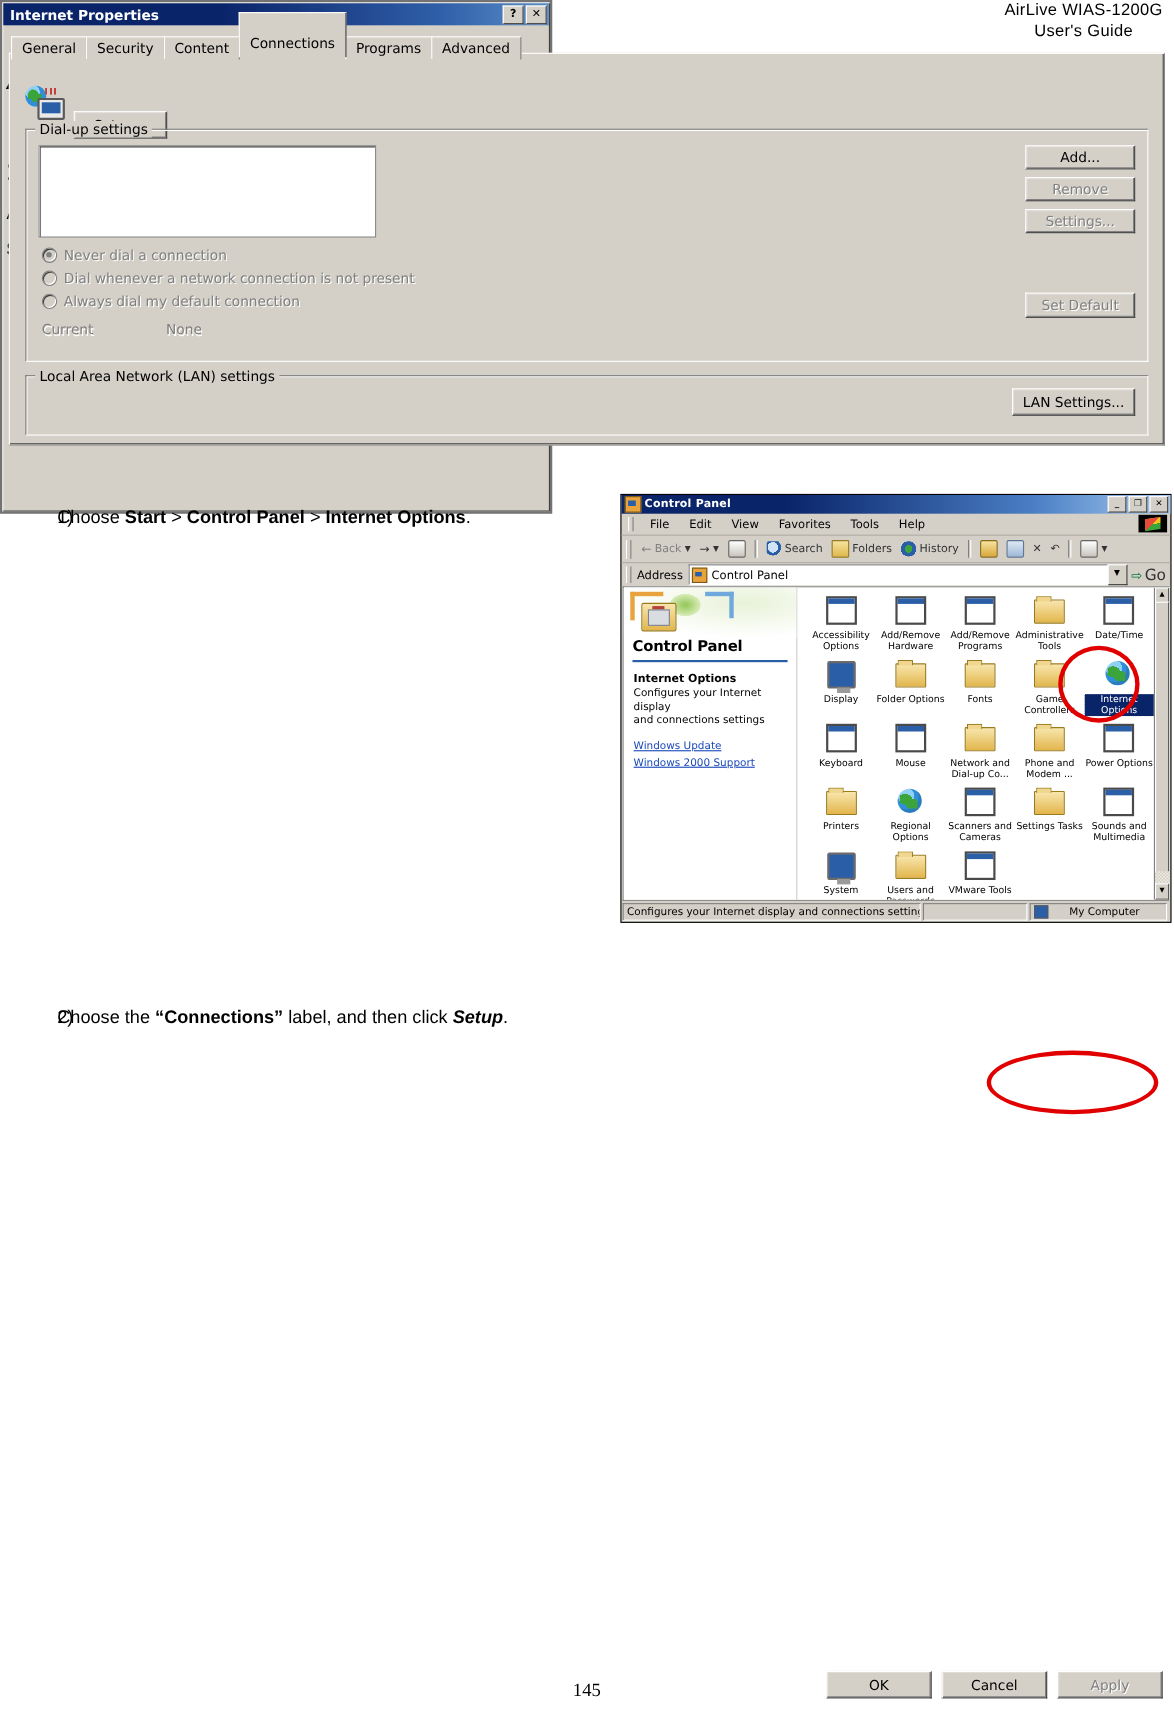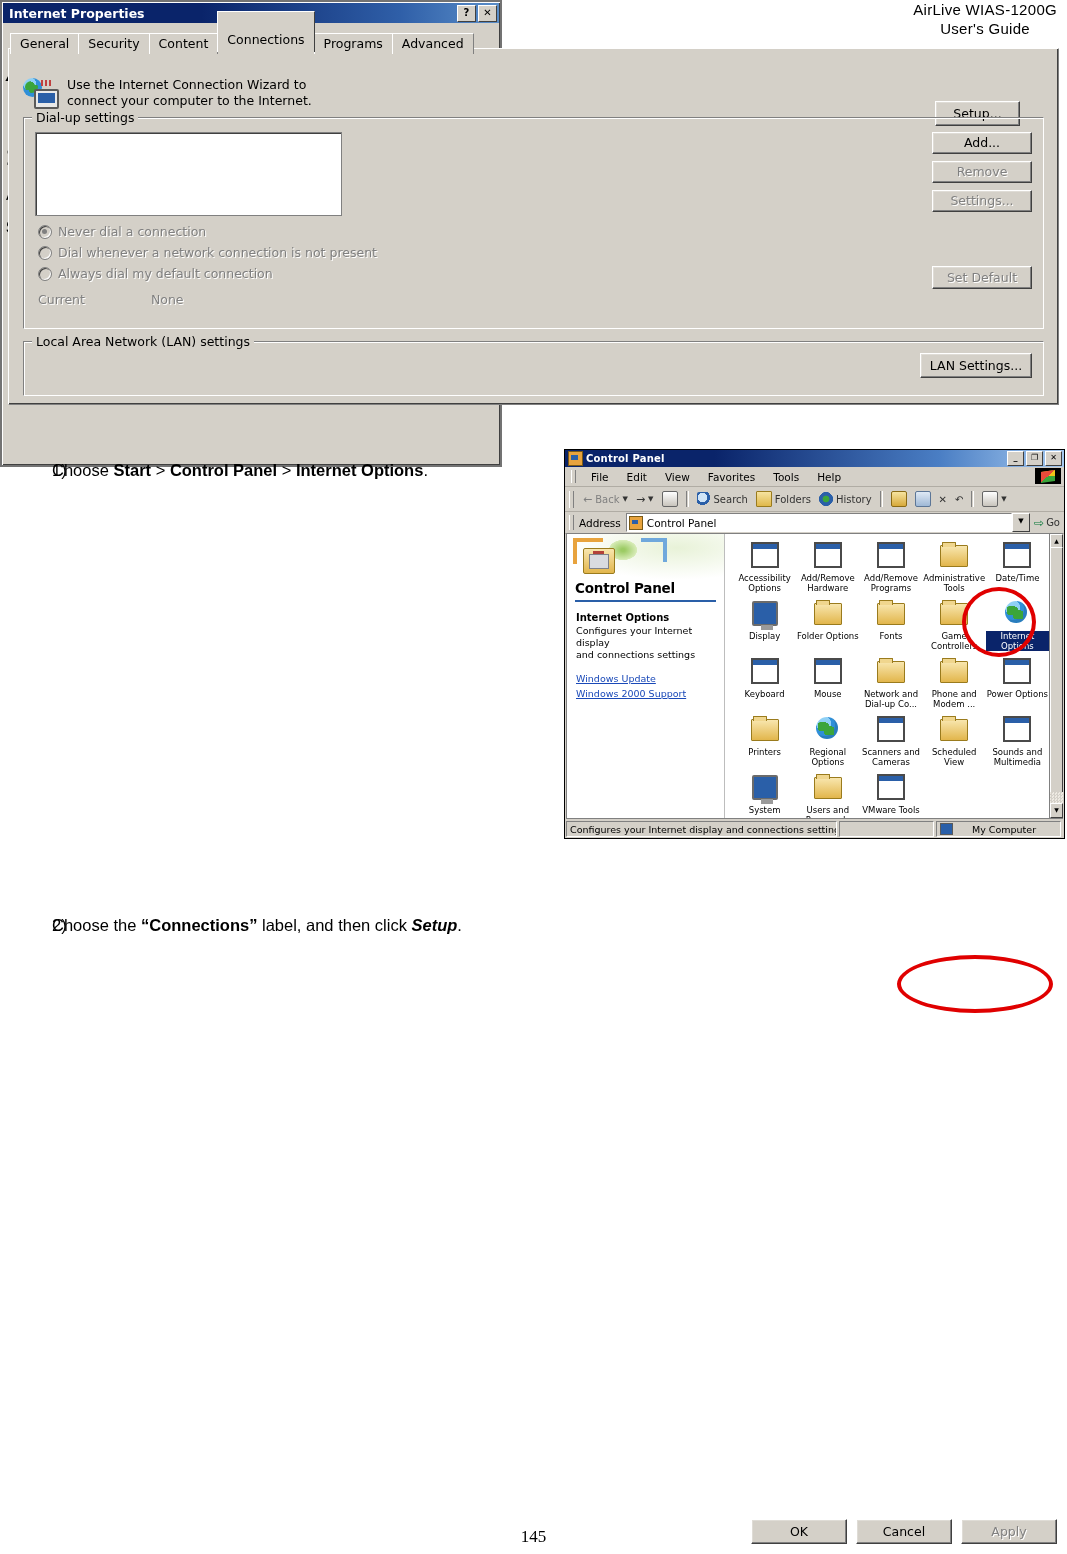--- a/index.html
+++ b/index.html
@@ -736,21 +736,21 @@
   <div class="addressbar">
     <span class="grip"></span>
     <span class="lbl">Address</span>
     <span class="addr-field">
       <span class="cpicon"></span>
       <span>Control Panel</span>
     </span>
     <span class="addr-drop">▼</span>
     <span class="go-btn">
         <span class="go-arrow">⇨</span>
-        <span style="font-size:10px">Go</span>
+        <span style="font-size:14px">Go</span>
       </span>
   </div>
 
   <div class="cp-body">
 
     <div class="cp-left">
       <div class="cp-banner">
         <span class="bracketTL"></span>
         <span class="greenblob"></span>
         <span class="bracketTR"></span>
@@ -892,21 +892,21 @@
               <span class="gl-win">
                 <span class="gl-titlebar"></span>
               </span>
             </div>
             <span class="lbl2">Scanners and Cameras</span>
           </div>
           <div class="cp-item">
             <div class="glyph">
               <span class="gl-folder"></span>
             </div>
-            <span class="lbl2">Scheduled View</span>
+            <span class="lbl2">Settings Tasks</span>
           </div>
           <div class="cp-item">
             <div class="glyph">
               <span class="gl-win">
                 <span class="gl-titlebar"></span>
               </span>
             </div>
             <span class="lbl2">Sounds and Multimedia</span>
           </div>
           <div class="cp-item">
@@ -968,24 +968,20 @@
       <span class="tab">Advanced</span>
     </div>
 
   <div class="tabpanel">
 
     <div class="wizard-row">
       <span class="wizard-icon">
         <span class="g"></span>
           <span class="dots"></span>
           <span class="m"></span>
-      </span>
-      <span class="wizard-text">
-        <span>Use the Internet Connection Wizard to</span><br>
-        <span>connect your computer to the Internet.</span>
       </span>
       <button class="btn btn-setup">Setup...</button>
     </div>
 
     <div class="groupbox" id="dialup-group">
       <span class="gb-title">Dial-up settings</span>
 
       <div class="listbox"></div>
 
       <button class="btn side-btn" id="btn-add">Add...</button>

